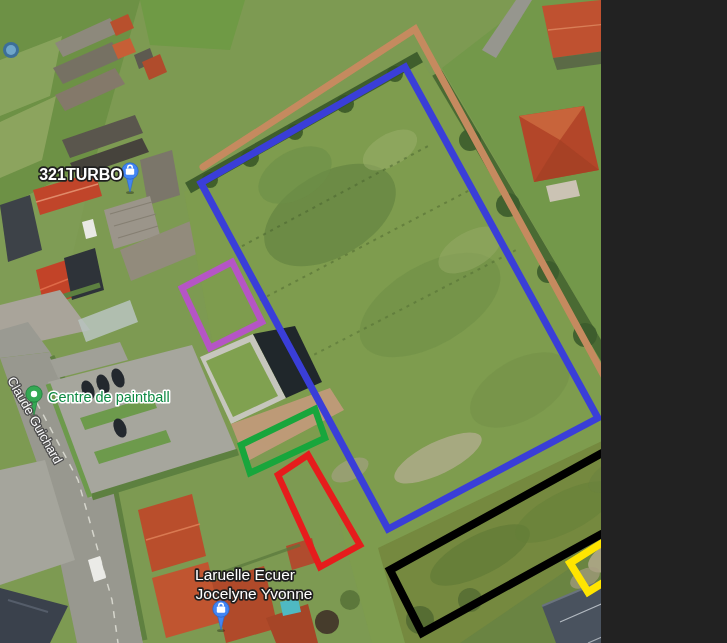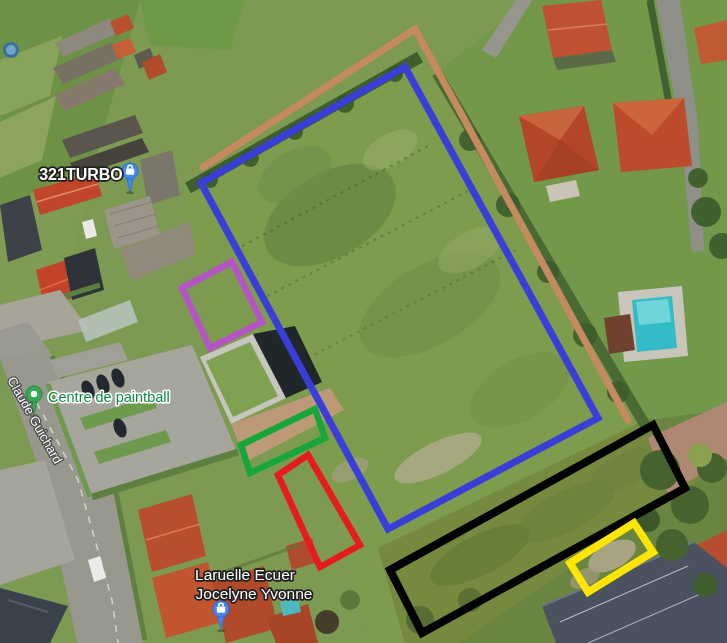--- a/index.html
+++ b/index.html
@@ -1,17 +1,17 @@
 <!DOCTYPE html>
 <html><head>
 <meta charset="utf-8">
 <style>
   html,body{margin:0;padding:0;background:#222;}
   #map-root{
-    position:relative;width:727px;height:643px;overflow:hidden;
+    position:relative;width:601px;height:643px;overflow:hidden;
     font-family:"Liberation Sans", sans-serif;
     text-decoration:underline;
   }
   #map-root svg{display:block;position:absolute;left:0;top:0;}
   text{user-select:none;}
 </style>
 </head>
 <body>
 
 <div id="map-root">

